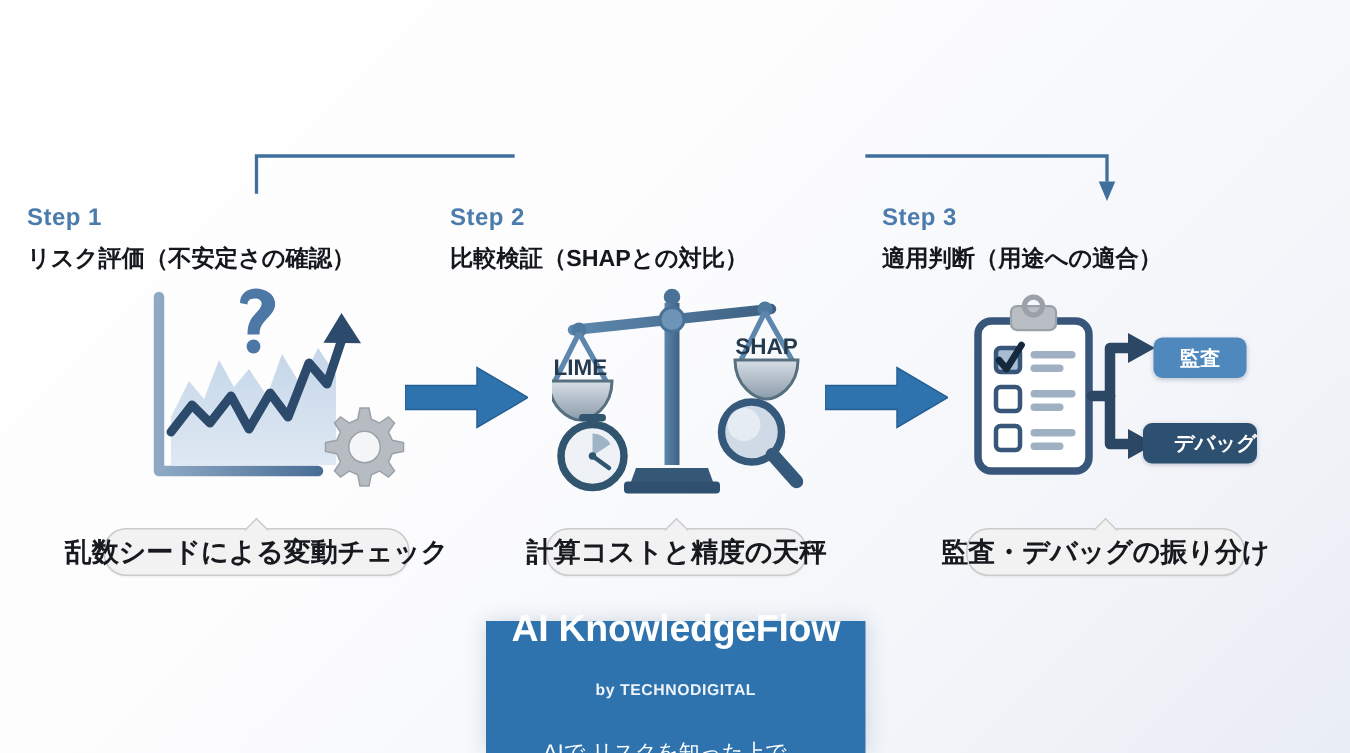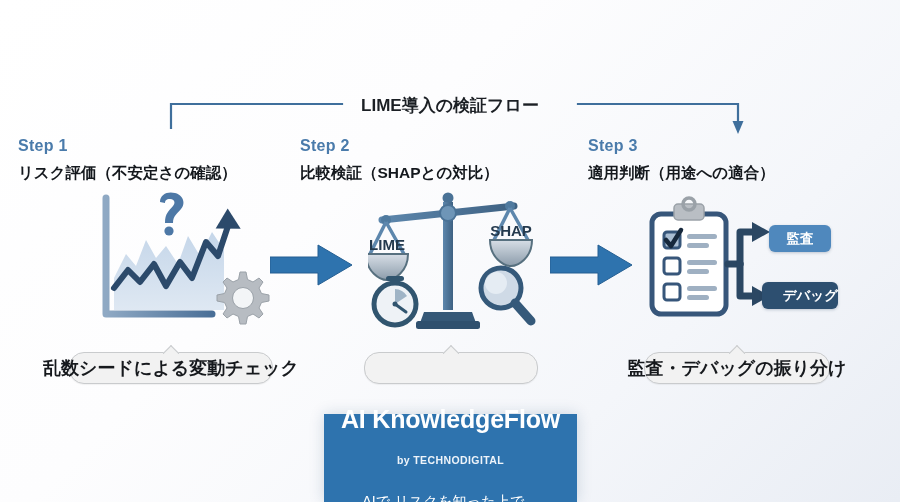--- a/index.html
+++ b/index.html
@@ -101,21 +101,20 @@
 <div class="slide">
 
 
   <svg class="bracket" viewBox="0 0 620 48" width="620" height="48">
     <g fill="none" stroke="#3f6f9c" stroke-width="2.2" stroke-linecap="square">
       <path d="M21,36 L21,12 L192,12"></path>
       <path d="M428,12 L588,12 L588,28"></path>
     </g>
     <path d="M588,42 L582.5,29 L593.5,29 Z" fill="#3f6f9c"></path>
   </svg>
-  <div class="flow-label">LIME導入の検証フロー</div>
 
   <div class="col c1">
     <div class="step-num">Step 1</div>
     <div class="step-title">リスク評価（不安定さの確認）</div>
   </div>
 
   <svg class="art art1" viewBox="0 0 200 135" width="200" height="135">
     <defs>
       <linearGradient id="areaG" x1="0" y1="0" x2="0" y2="1">
         <stop offset="0%" stop-color="#c2d4e8"></stop>
@@ -253,20 +252,21 @@
               font-size:13.5px;font-weight:bold;color:#ffffff;box-shadow:0 1px 3px rgba(30,60,90,.25);">
     <span>デバッグ</span>
   </div>
 
   <div class="bubble b1">
     <span class="tail"></span>
     <span>乱数シードによる変動チェック</span>
   </div>
   <div class="bubble b2">
     <span class="tail"></span>
+    <span>計算コストと精度の天秤</span>
   </div>
   <div class="bubble b3">
     <span class="tail"></span>
     <span>監査・デバッグの振り分け</span>
   </div>
 
   <div class="brand">
     <div class="brand-name">AI KnowledgeFlow</div>
     <div class="brand-by">by TECHNODIGITAL</div>
     <div class="brand-tag">AIで リスクを知った上で。</div>

